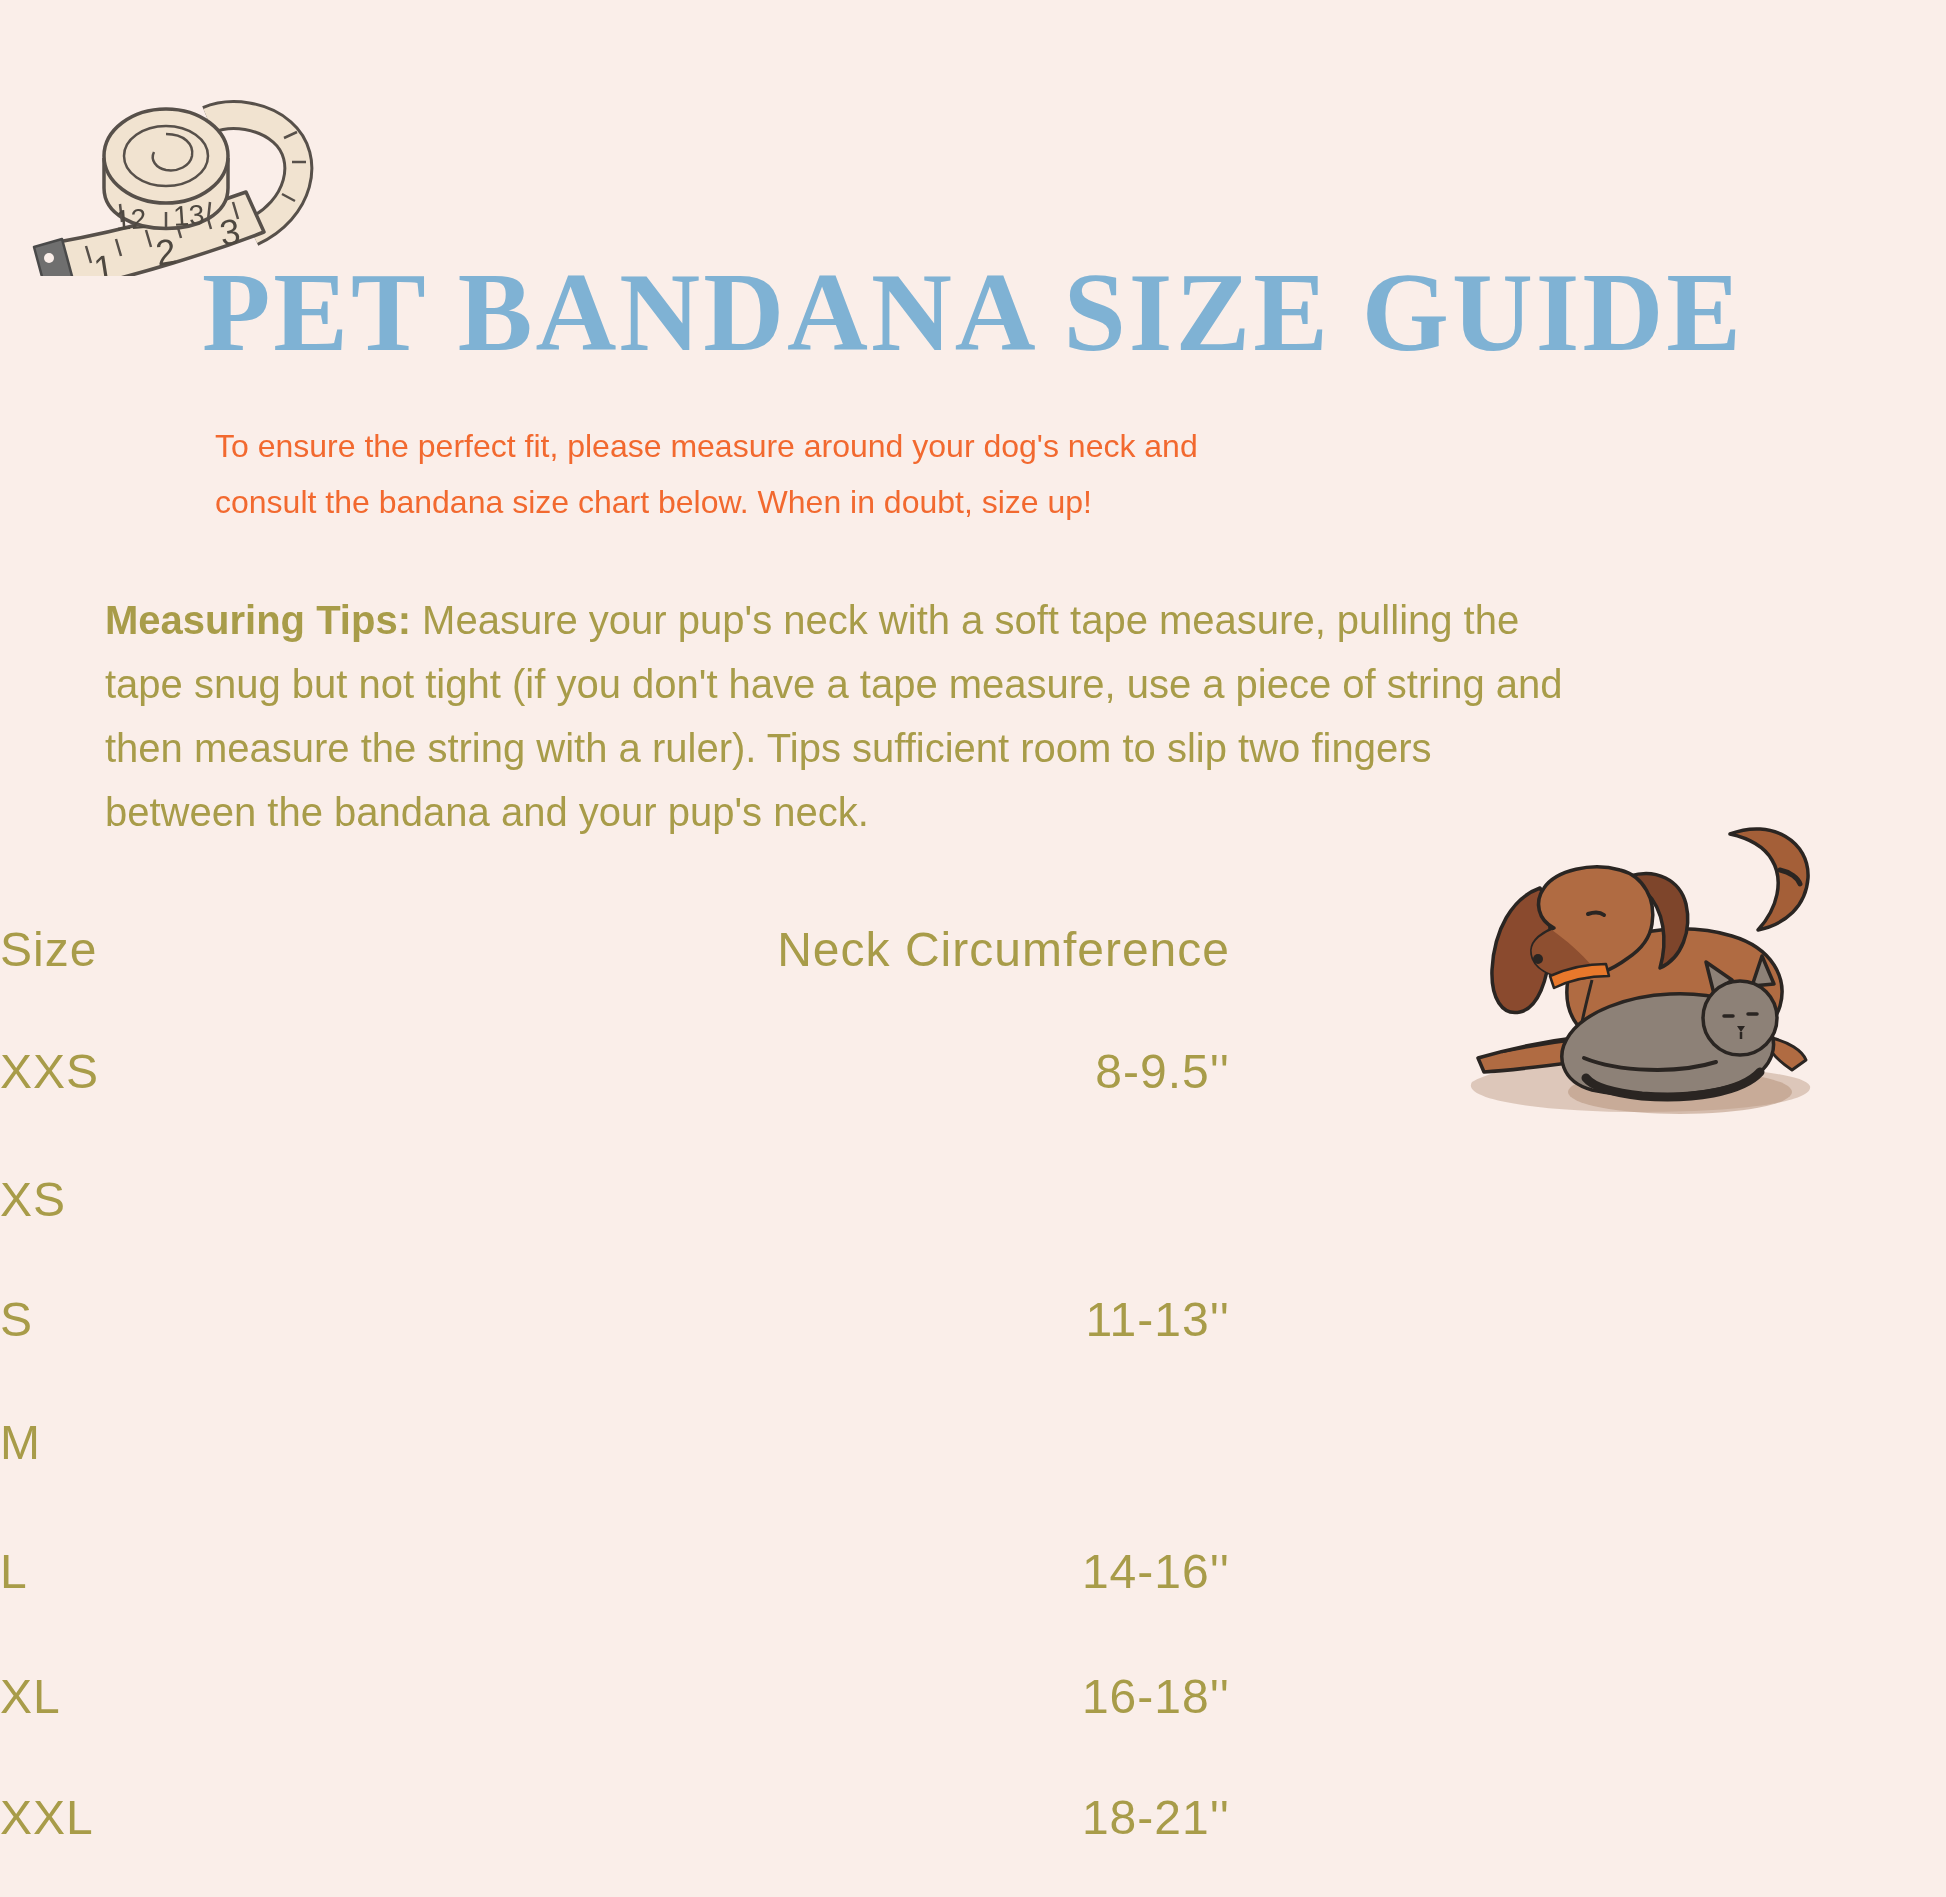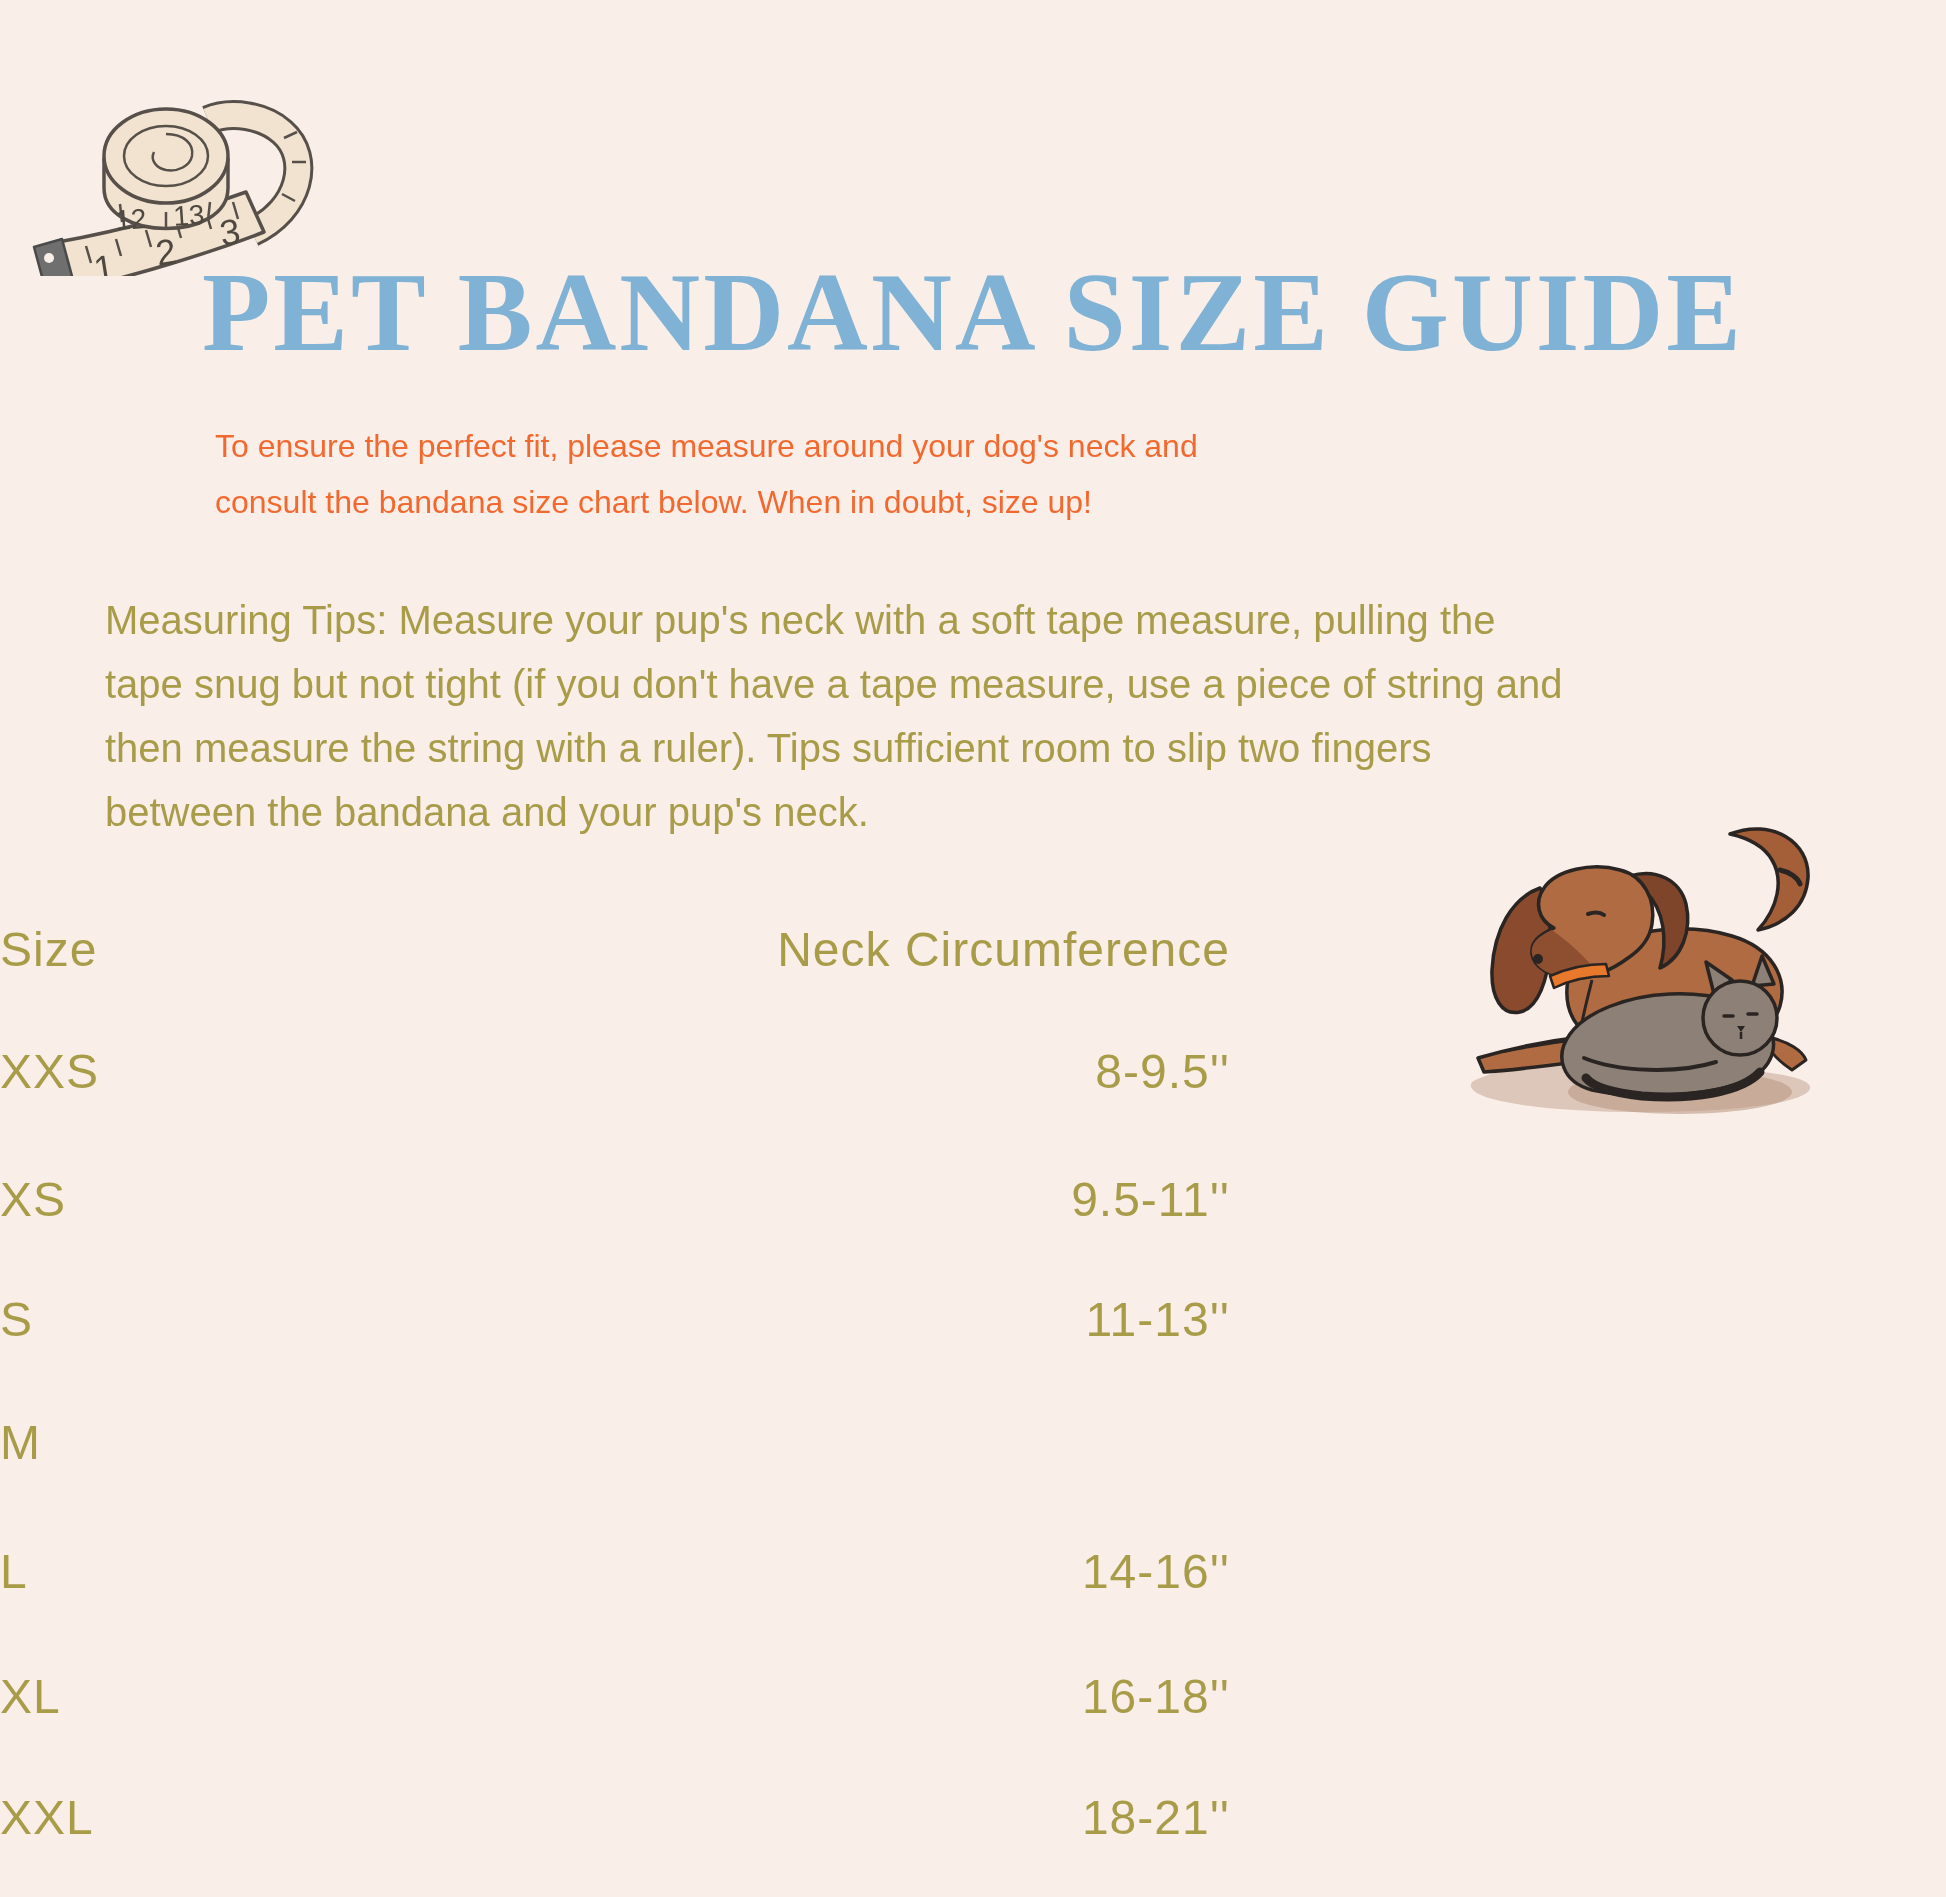--- a/index.html
+++ b/index.html
@@ -35,21 +35,21 @@
     white-space: nowrap;
   }
 
   .tips {
     top: 588px; left: 105px;
     color: #a89c49;
     font-size: 40px;
     line-height: 64px;
     white-space: nowrap;
   }
-  .tips b { font-weight: 400; margin-top: 47px; }
+  .tips b { font-weight: 700; margin-top: 47px; }
 
   .size-table { top: 0; left: 0; width: 100%; height: 100%; color: #a89c49; }
   .trow { position: absolute; left: 0; width: 100%; height: 64px; font-size: 48px; line-height: 64px; }
   .tcell-size { position: absolute; left: 0; width: 280px; text-align: left; letter-spacing: 1px; }
   .tcell-neck { position: absolute; left: 630px; width: 600px; text-align: right; letter-spacing: 1px; }
 
   svg text { font-family: "Liberation Sans", "DejaVu Sans", sans-serif; }
 </style>
 </head>
 <body>
@@ -107,21 +107,20 @@
     <div class="trow" style="top:918px">
       <span class="tcell-size">Size</span>
       <span class="tcell-neck">Neck Circumference</span>
     </div>
     <div class="trow" style="top:1040px">
       <span class="tcell-size">XXS</span>
       <span class="tcell-neck">8-9.5''</span>
     </div>
     <div class="trow" style="top:1168px">
       <span class="tcell-size">XS</span>
-      <span class="tcell-neck">9.5-11''</span>
     </div>
     <div class="trow" style="top:1288px">
       <span class="tcell-size">S</span>
       <span class="tcell-neck">11-13''</span>
     </div>
     <div class="trow" style="top:1411px">
       <span class="tcell-size">M</span>
     </div>
     <div class="trow" style="top:1540px">
       <span class="tcell-size">L</span>

